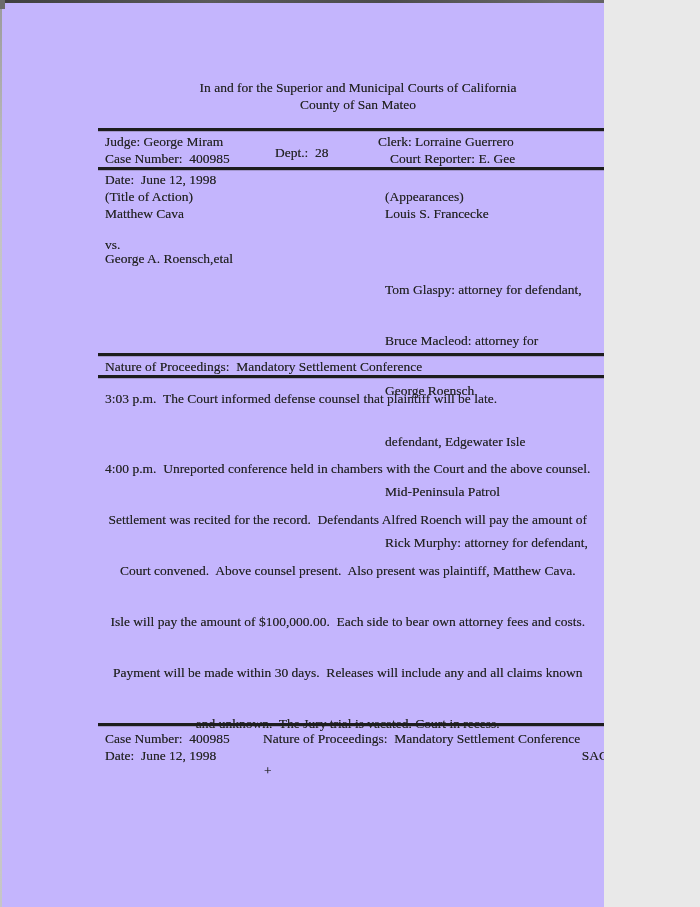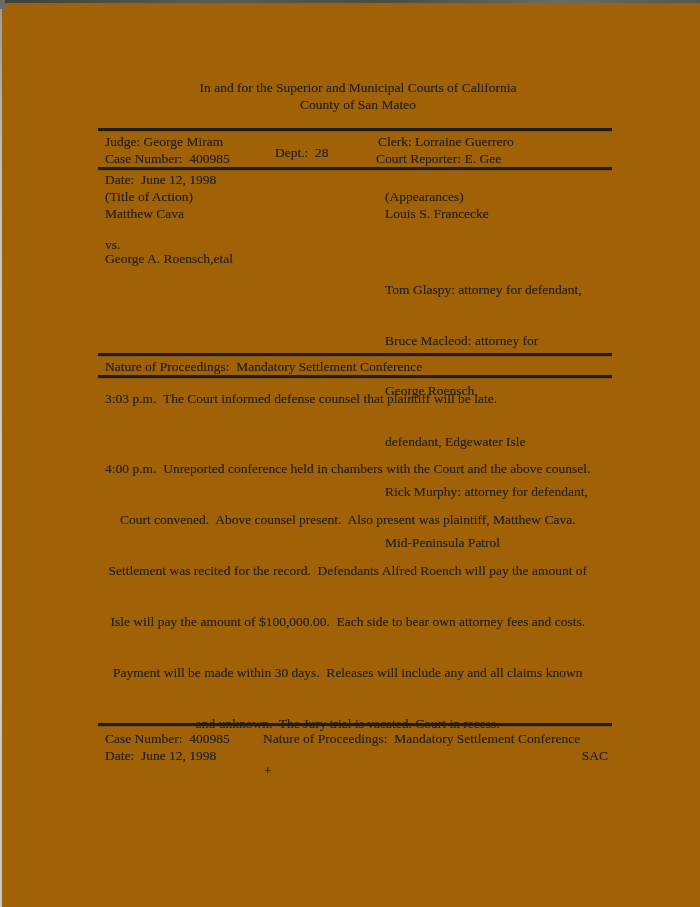--- a/index.html
+++ b/index.html
@@ -3,22 +3,22 @@
 <meta charset="utf-8">
 <style>
   html,body{margin:0;padding:0;}
   body{
     width:700px;height:907px;
     background:#e9e9e9;
     font-family:"Liberation Serif","DejaVu Serif",serif;
   }
   .page{
     position:relative;
-    width:700px;height:907px;
-    background:#a16207;
+    width:604px;height:907px;
+    background:#c4b5fd;
     overflow:hidden;
     color:#222;
   }
   .scan-top-edge{
     position:absolute;left:0;top:0;width:700px;height:3px;
     background:linear-gradient(90deg,#3f3f3f 0%,#5a5a5a 30%,#4b4b4b 55%,#6a6a6a 80%,#555 100%);
   }
   .scan-left-edge{
     position:absolute;left:0;top:0;width:2px;height:907px;
     background:linear-gradient(180deg,#9a9a9a 0%,#c2c2c2 20%,#cfcfcf 60%,#c6c6c6 100%);
@@ -53,50 +53,50 @@
   <div class="scan-corner"></div>
 
   <div class="txt center" style="top:79px;">In and for the Superior and Municipal Courts of California</div>
   <div class="txt center" style="top:96px;">County of San Mateo</div>
 
   <div class="rule" style="top:128px;"></div>
   <div class="txt" style="left:105px;top:133px;">Judge: George Miram</div>
   <div class="txt" style="left:275px;top:144px;text-align:right;">Dept.:  28</div>
   <div class="txt" style="left:378px;top:133px;">Clerk: Lorraine Guerrero</div>
   <div class="txt" style="left:105px;top:150px;">Case Number:  400985</div>
-  <div class="txt" style="left:376px;top:150px;">Court Reporter: E. Gee</div>
+  <div class="txt" style="left:390px;top:150px;">Court Reporter: E. Gee</div>
   <div class="rule" style="top:167px;"></div>
 
   <div class="txt" style="left:105px;top:171px;">Date:  June 12, 1998</div>
   <div class="txt" style="left:105px;top:188px;">(Title of Action)</div>
   <div class="txt" style="left:385px;top:188px;">(Appearances)</div>
   <div class="txt" style="left:105px;top:205px;">Matthew Cava</div>
   <div class="txt" style="left:385px;top:205px;">Louis S. Francecke</div>
   <div class="txt" style="left:105px;top:236px;">vs.</div>
   <div class="txt" style="left:105px;top:250px;">George A. Roensch,etal</div>
 
   <div class="txt block counsel-block" style="left:385px;top:248px;">
     <div>Tom Glaspy: attorney for defendant,</div>
     <div>Bruce Macleod: attorney for</div>
     <div>George Roensch</div>
     <div>defendant, Edgewater Isle</div>
+    <div>Mid-Peninsula Patrol</div>
     <div>Rick Murphy: attorney for defendant,</div>
-    <div>Mid-Peninsula Patrol</div>
   </div>
 
   <div class="rule" style="top:353px;"></div>
   <div class="txt" style="left:105px;top:358px;">Nature of Proceedings:  Mandatory Settlement Conference</div>
   <div class="rule" style="top:375px;"></div>
 
   <div class="txt" style="left:105px;top:390px;">3:03 p.m.  The Court informed defense counsel that plaintiff will be late.</div>
 
   <div class="txt block" style="left:105px;top:426px;text-align:center;">
     <div>4:00 p.m.  Unreported conference held in chambers with the Court and the above counsel.</div>
+    <div>Settlement was recited for the record.  Defendants Alfred Roench will pay the amount of</div>
     <div>Court convened.  Above counsel present.  Also present was plaintiff, Matthew Cava.</div>
-    <div>Settlement was recited for the record.  Defendants Alfred Roench will pay the amount of</div>
     <div>Isle will pay the amount of $100,000.00.  Each side to bear own attorney fees and costs.</div>
     <div>Payment will be made within 30 days.  Releases will include any and all claims known</div>
     <div>and unknown.  The Jury trial is vacated. Court in recess.</div>
   </div>
 
   <div class="rule" style="top:723px;"></div>
   <div class="txt" style="left:105px;top:730px;">Case Number:  400985</div>
   <div class="txt" style="left:263px;top:730px;">Nature of Proceedings:  Mandatory Settlement Conference</div>
   <div class="txt" style="left:105px;top:747px;">Date:  June 12, 1998</div>
   <div class="txt right-align" style="top:747px;">SAC</div>

